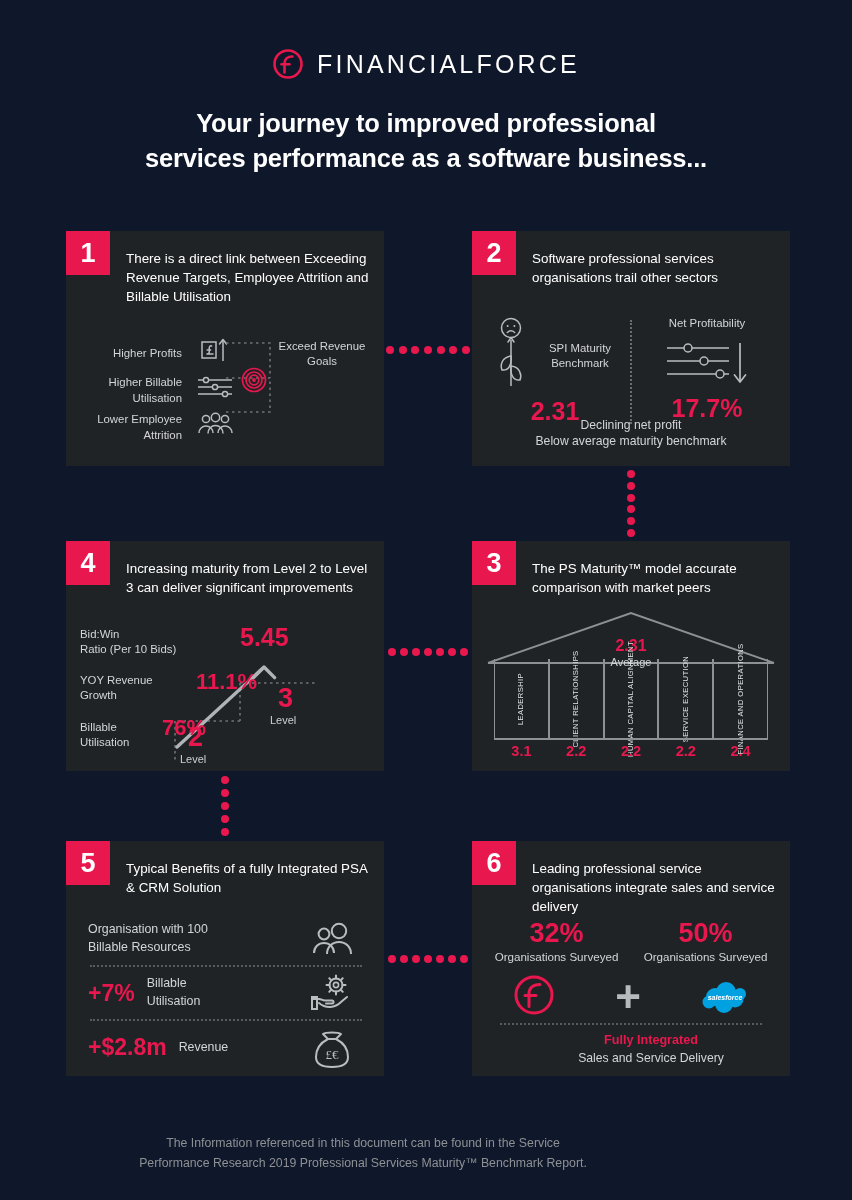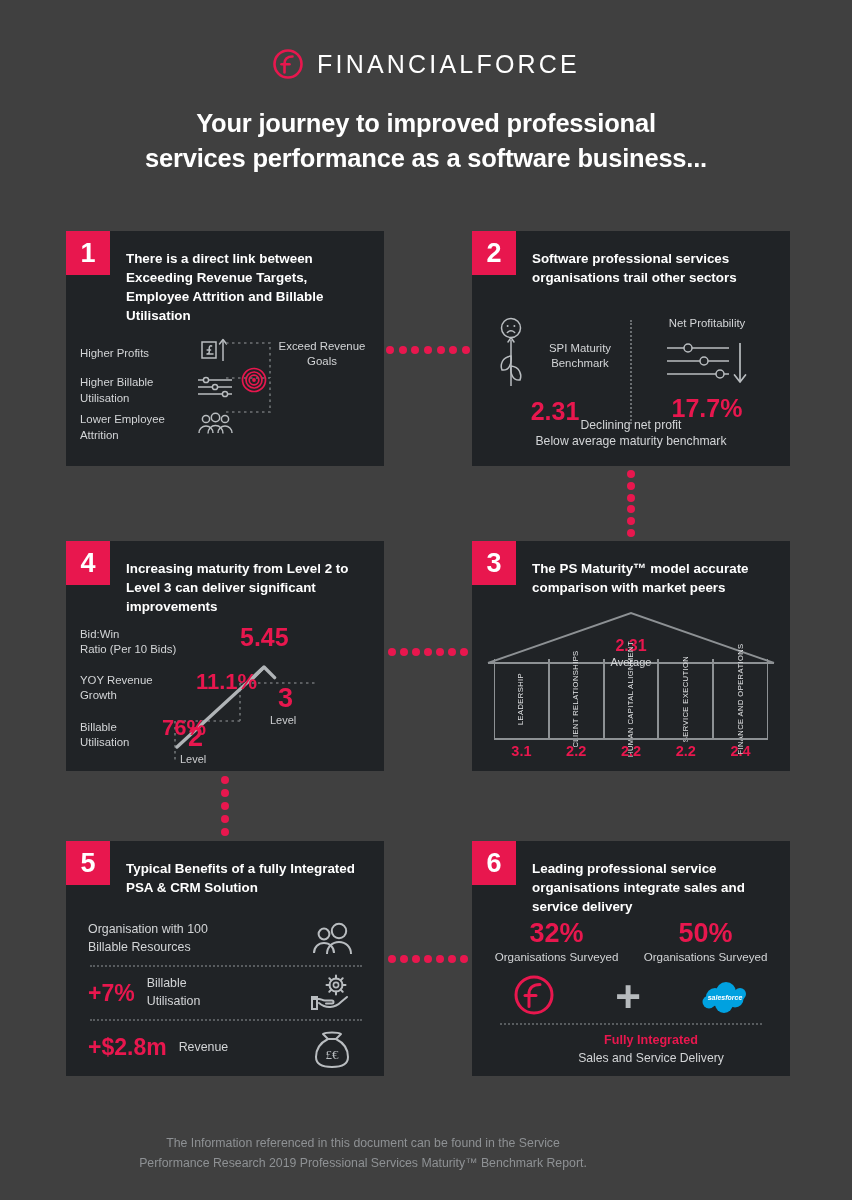--- a/index.html
+++ b/index.html
@@ -2,57 +2,57 @@
 <html><head>
 <meta charset="utf-8">
 <style>
   * { box-sizing: border-box; margin: 0; padding: 0; }
   html, body {
     width: 852px; height: 1200px;
     background: #060607;
     font-family: "Liberation Sans", sans-serif;
     overflow: hidden;
   }
-  .page { position: relative; width: 852px; height: 1200px; background: #404040; }
+  .page { position: relative; width: 852px; height: 1200px; background: #0f172a; }
 
   
   .brand { position: absolute; top: 48px; left: 0; width: 852px; display: flex; align-items: center; justify-content: center; gap: 13px; }
   .brand-mark { width: 32px; height: 32px; flex: none; }
   .brand-name { color: #ffffff; font-size: 25px; letter-spacing: 3.2px; font-weight: 400; line-height: 1; }
   .headline { position: absolute; top: 106px; left: 0; width: 852px; text-align: center; color: #ffffff;
               font-size: 25.5px; font-weight: bold; line-height: 1.38; letter-spacing: -0.2px; }
 
   
   .panel { position: absolute; background: #202326; }
   .p1 { left: 66px;  top: 231px; width: 318px; height: 235px; }
   .p2 { left: 472px; top: 231px; width: 318px; height: 235px; }
   .p4 { left: 66px;  top: 541px; width: 318px; height: 230px; }
   .p3 { left: 472px; top: 541px; width: 318px; height: 230px; }
   .p5 { left: 66px;  top: 841px; width: 318px; height: 235px; }
   .p6 { left: 472px; top: 841px; width: 318px; height: 235px; }
 
   .badge { position: absolute; left: 0; top: 0; width: 44px; height: 44px; background: #E8174E;
            color: #fff; font-size: 27px; font-weight: bold; display: flex; align-items: center; justify-content: center; }
   .p-title { position: absolute; left: 60px; top: 18px; right: 14px; color: #ffffff;
-             font-size: 13.4px; font-weight: bold; line-height: 1.42; }
+             font-size: 13.4px; font-weight: normal; line-height: 1.42; }
 
   
   .lbl { color: #d3d5d7; font-size: 11.4px; line-height: 1.33; }
   .ctr { text-align: center; }
 
   
   .conn { position: absolute; display: flex; }
   .conn.h { flex-direction: row; align-items: center; justify-content: space-between; }
   .conn.v { flex-direction: column; align-items: center; justify-content: space-between; }
   .dot { width: 8px; height: 8px; border-radius: 50%; background: #E8174E; flex: none; }
 
   
   .p1-grid { position: absolute; left: 14px; top: 100px; width: 290px; }
   .p1-row { display: flex; align-items: center; height: 37px; }
-  .p1-row .t { width: 112px; text-align: left; padding-right: 10px; margin-top: 8px; }
+  .p1-row .t { width: 112px; text-align: right; padding-right: 10px; margin-top: 8px; }
   .p1-row .ic { width: 46px; display: flex; align-items: center; justify-content: center; }
   .p1-goal { position: absolute; left: 208px; top: 108px; width: 96px; }
   .p1-target { position: absolute; left: 175px; top: 136px; }
 
   
   .p2-cols { position: absolute; left: 8px; top: 85px; width: 302px; display: flex; }
   .p2-col { flex: 1; display: flex; flex-direction: column; align-items: center; }
   .p2-div { width: 0; border-left: 2px dotted #6a6e71; margin: 4px 0 2px; }
   .p2-sub { position: absolute; left: 0; right: 0; top: 186px; text-align: center; }
   .stat { font-size: 25px; font-weight: bold; color: #E8174E; line-height: 1.1; }

